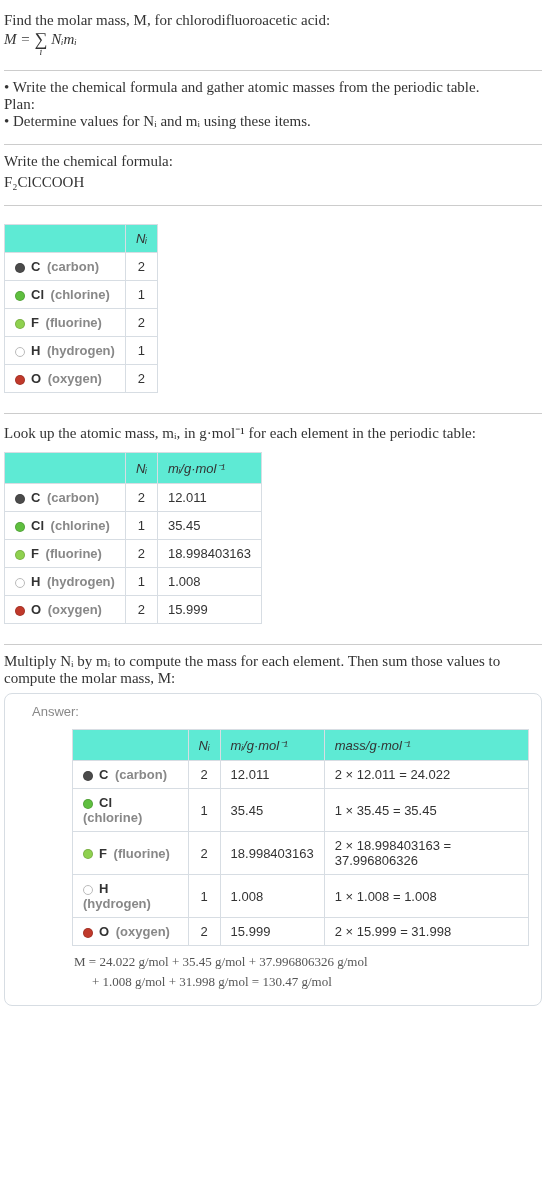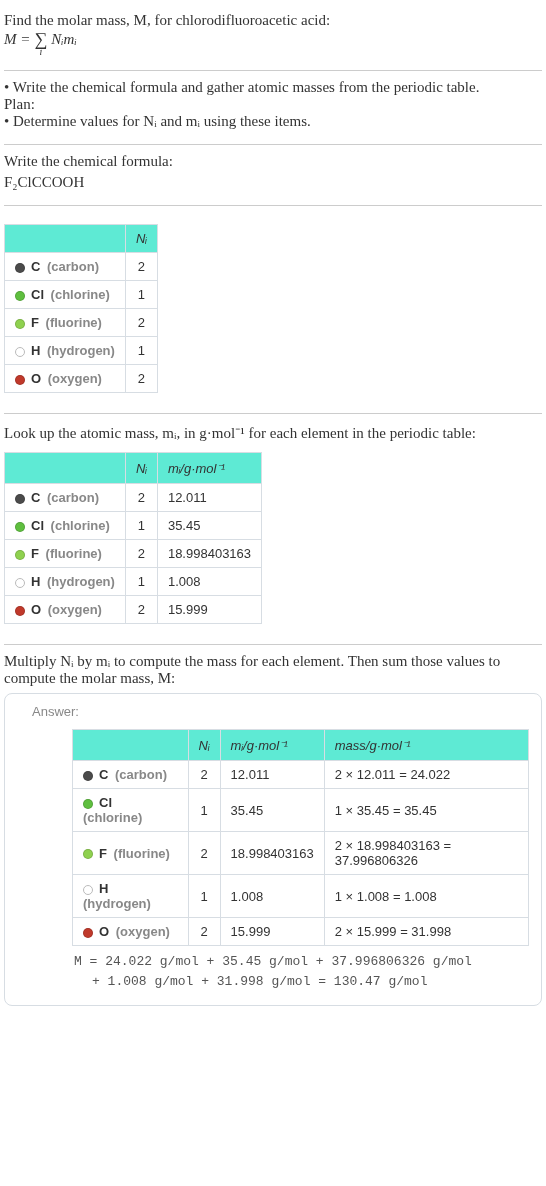--- a/index.html
+++ b/index.html
@@ -49,21 +49,21 @@
 .element-sym { color: #333; margin-right: 3px; }
 .answer-box {
   border: 1px solid #d7dde3;
   border-radius: 8px;
   padding: 10px 12px 14px 27px;
   margin-top: 6px;
 }
 .answer-box .label { color: #888; font-family: Arial, sans-serif; font-size: 13px; margin-bottom: 8px; }
 .answer-content { padding-left: 40px; }
 .final-m {
-  font-family: Liberation Mono, monospace;
+  font-family: Liberation Serif, serif;
   font-size: 13px;
   color: #555;
   line-height: 1.5;
   padding-left: 2px;
 }
 .final-m .indent { padding-left: 18px; display: block; }
 </style>
 </head>
 <body>
 

